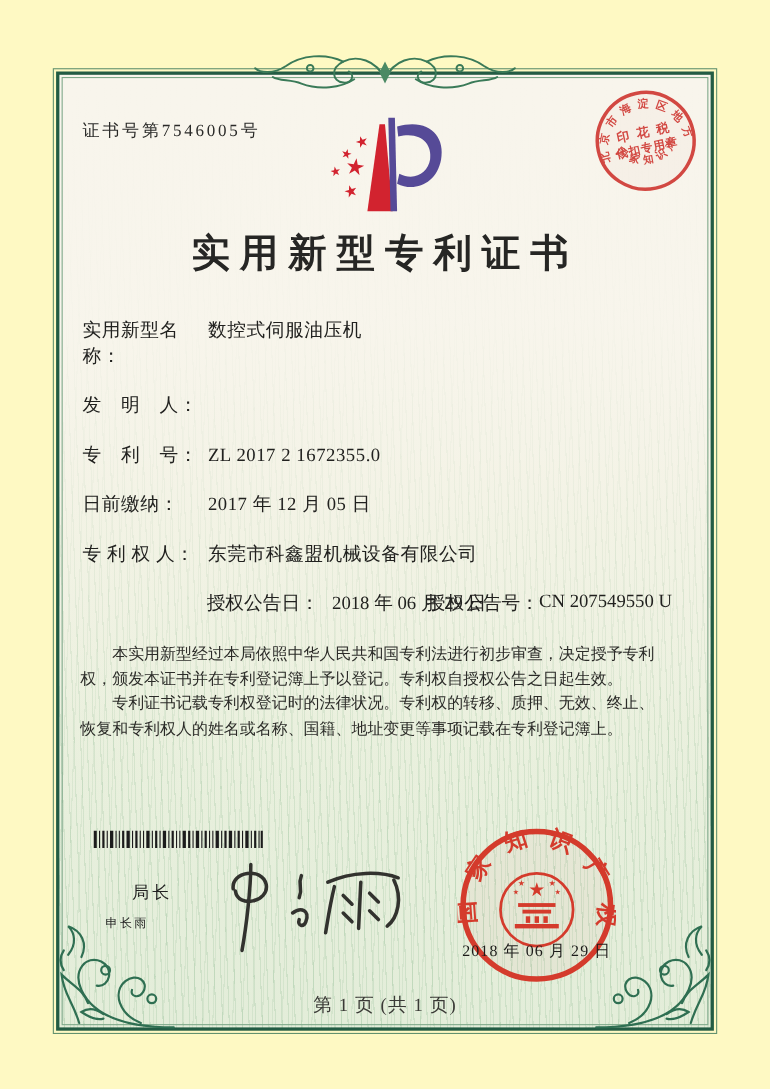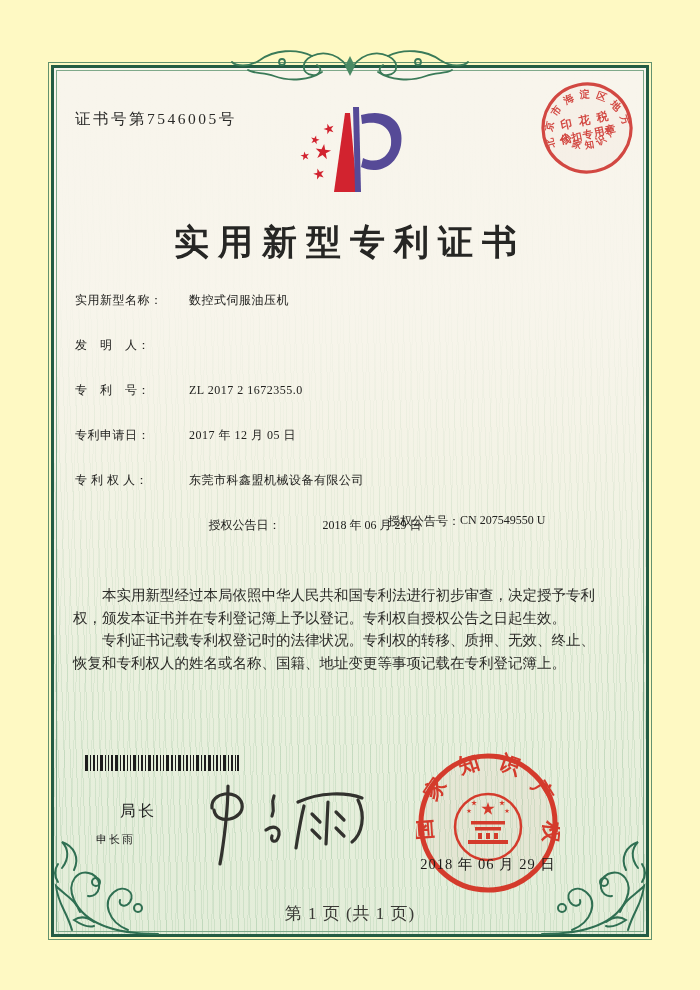--- a/index.html
+++ b/index.html
@@ -19,24 +19,24 @@
       repeating-linear-gradient(88deg, rgba(118,172,126,.20) 0 1px, rgba(0,0,0,0) 1px 6px),
       repeating-linear-gradient(92deg, rgba(118,172,126,.14) 0 1px, rgba(0,0,0,0) 1px 9px),
       linear-gradient(180deg,#f7f4ea 0%,#f1f2e3 45%,#e7efdc 78%,#e3edd9 100%);
   }
   .frame{position:absolute;left:48px;top:62px;right:48px;bottom:50px;border:1px solid #63926f;pointer-events:none;}
   .frame .mid{position:absolute;inset:2px;border:3px solid #235c44;}
   .frame .inner{position:absolute;inset:7px;border:1px solid #7fa98a;}
   .cert-no{position:absolute;left:75px;top:109px;font-size:15.5px;letter-spacing:2.5px;color:#2a2a28;}
   .logo{position:absolute;left:295px;top:103px;}
   .title{
-    position:absolute;left:0;right:0;top:219px;text-align:center;
+    position:absolute;left:0;right:0;top:207px;text-align:center;
     font-size:35px;font-weight:600;letter-spacing:9px;color:#262624;
   }
-  .fields{position:absolute;left:75px;top:288px;width:480px;font-size:12px;}
+  .fields{position:absolute;left:75px;top:288px;width:480px;font-size:17px;}
   .frow{display:flex;line-height:24px;margin-bottom:21px;}
   .frow .lab{width:114px;flex:0 0 114px;letter-spacing:.5px;}
   .frow .val{flex:1;letter-spacing:.5px;}
   .frow.addr{margin-bottom:3px;}
   .frow.addr .val{line-height:23px;max-width:348px;}
   .grantrow{display:flex;line-height:24px;justify-content:center;}
   .grant-right{position:absolute;left:313px;top:0;display:flex;white-space:nowrap;}
   .grantwrap{position:relative;}
   .paras{position:absolute;left:73px;top:584px;width:522px;font-size:14.5px;line-height:22.6px;
          text-align:justify;color:#2b2b28;}
@@ -133,21 +133,21 @@
       <span class="val">数控式伺服油压机</span>
     </div>
     <div class="frow">
       <span class="lab">发　明　人：</span>
     </div>
     <div class="frow">
       <span class="lab">专　利　号：</span>
       <span class="val">ZL 2017 2 1672355.0</span>
     </div>
     <div class="frow">
-      <span class="lab">专利申请日：</span>
+      <span class="lab">日前缴纳：</span>
       <span class="val">2017 年 12 月 05 日</span>
     </div>
     <div class="frow">
       <span class="lab">专 利 权 人：</span>
       <span class="val">东莞市科鑫盟机械设备有限公司</span>
     </div>
     <div class="grantwrap">
       <div class="grantrow">
         <span class="lab" style="width:114px;flex:0 0 114px;">授权公告日：</span>
         <span>2018 年 06 月 29 日</span>

